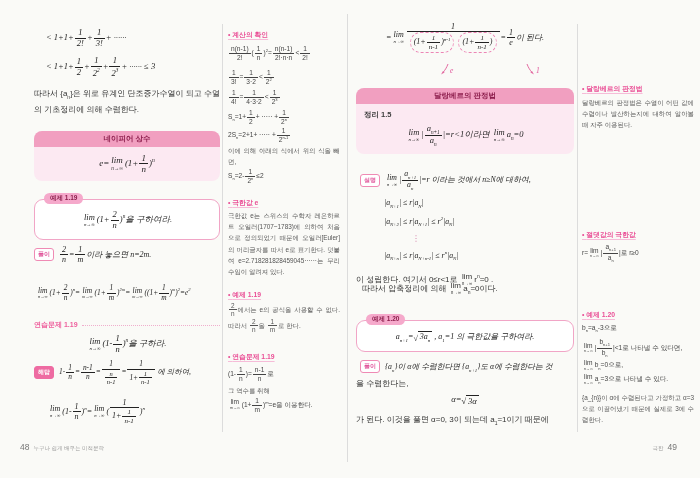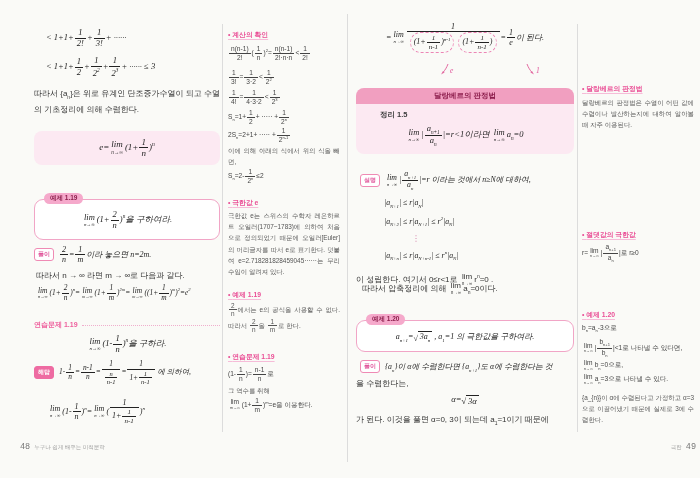--- a/index.html
+++ b/index.html
@@ -15,36 +15,36 @@
 .mund .mu{font-size:.58em;margin-top:1px}
 sup,sub{font-size:.62em}
 .sqrt{display:inline-flex;align-items:stretch;vertical-align:middle}
 .sqrt .rad{align-self:flex-end}
 .sqrt .vin{border-top:1px solid currentColor;padding:0 2px}
 .oval{display:inline-block;border:1px dashed #ec85b5;border-radius:14px;padding:1px 3px;margin:0 1px}
 .btext{font-size:8px;line-height:1.9;color:#333;text-align:justify}
 .ctr{text-align:center}
 .pinkbox{border-radius:8px;overflow:hidden;background:#fce9f2}
 .pinkbox .ph{background:#f19fc0;color:#8d1f4d;font-weight:bold;text-align:center;font-size:7.5px;padding:3px 0}
-.pinkbox .pb{padding:6px 24px}
+.pinkbox .pb{padding:6px 8px}
 .exbox{position:relative;border:1.2px solid #f1a5c6;border-radius:9px;background:#fff}
 .exbox .tab{position:absolute;top:-7px;left:9px;background:#f5a9cb;color:#8d1f4d;font-weight:bold;font-size:6.5px;border-radius:7px;padding:1px 6px}
 .bdg{display:inline-block;font-size:6px;border:1px solid #ef8ab4;color:#e0559a;border-radius:3px;padding:1px 3px;font-weight:bold;background:#fff;flex:none}
 .bdg.fill{background:#ee6ba2;color:#fff;border-color:#ee6ba2}
 .sline{display:flex;align-items:center;gap:5px}
 .exrow{display:flex;align-items:center;gap:4px}
 .exrow .lbl{color:#ee5f9d;font-weight:bold;font-size:7px;flex:none}
 .exrow .dots{flex:1;border-top:1px dotted #f0aecd;height:0}
 .mnt{color:#ea4f96;font-weight:bold;font-size:6.8px;text-decoration:underline;text-decoration-color:#f6bcd8;text-underline-offset:2px}
 .mnt::before{content:"• ";text-decoration:none;color:#ea4f96}
 .mtext{font-size:6.4px;line-height:1.75;color:#555;text-align:justify}
 .mf{font-size:6.6px;color:#444}
 .vrule{position:absolute;width:1px;background:#dcdcdc}
 .foot{font-size:5.5px;color:#9a9a9a;display:flex;align-items:baseline;gap:4px}
-.foot .pno{font-size:8.5px;color:#777;font-family:Liberation Mono, monospace}
+.foot .pno{font-size:8.5px;color:#777;font-family:Liberation Sans, sans-serif}
 .anno{position:absolute;display:flex;align-items:flex-end;gap:1px;color:#e0549a;font-family:"Liberation Serif",serif;font-style:italic;font-size:7.5px}
 .dotsv{color:#d07aa5;letter-spacing:2px}
 </style>
 </head>
 <body>
 
 <div class="vrule" style="left:222px;top:24px;height:408px"></div>
 <div class="vrule" style="left:347px;top:14px;height:448px"></div>
 <div class="vrule" style="left:577px;top:24px;height:408px"></div>
 
@@ -62,20 +62,21 @@
       </span>+<span class="frac">
         <span class="num">1</span>
         <span class="den">2<sup>2</sup></span>
       </span>+<span class="frac">
         <span class="num">1</span>
         <span class="den">2<sup>3</sup></span>
       </span>+ ······ ≤ 3</div>
   <p class="abs btext" style="top:86px;left:0;width:186px">따라서 {a<sub>n</sub>}은 위로 유계인 단조증가수열이 되고 수열의 기초정리에 의해 수렴한다.</p>
 
   <div class="abs pinkbox" style="top:131px;left:0;width:186px">
+    <div class="ph">네이피어 상수</div>
     <div class="pb ctr fml" style="font-size:9px">e=<span class="mund">
           <span>lim</span>
           <span class="mu">n→∞</span>
         </span>(1+<span class="frac">
           <span class="num">1</span>
           <span class="den">n</span>
         </span>)<sup>n</sup></div>
   </div>
 
   <div class="abs exbox" style="top:199px;left:0;width:186px;padding:10px 4px 8px">
@@ -92,21 +93,20 @@
   <div class="abs sline" style="top:245px;left:0;width:186px">
     <span class="bdg">풀이</span>
     <span class="fml" style="font-size:8px"><span class="frac">
           <span class="num">2</span>
           <span class="den">n</span>
         </span>=<span class="frac">
           <span class="num">1</span>
           <span class="den">m</span>
         </span>이라 놓으면 n=2m.</span>
   </div>
-  <div class="abs btext" style="top:268px;left:2px">따라서 n → ∞ 라면 m → ∞로 다음과 같다.</div>
   <div class="abs fml" style="top:284px;left:2px;font-size:7.4px"><span class="mund">
         <span>lim</span>
         <span class="mu">n→∞</span>
       </span>(1+<span class="frac">
         <span class="num">2</span>
         <span class="den">n</span>
       </span>)<sup>n</sup>=<span class="mund">
         <span>lim</span>
         <span class="mu">m→∞</span>
       </span>(1+<span class="frac">
@@ -351,21 +351,21 @@
     <span class="fml" style="font-size:7.8px">{a<sub>n</sub>}이 α에 수렴한다면 {a<sub>n+1</sub>}도 α에 수렴한다는 것</span>
   </div>
   <div class="abs btext" style="top:376px;left:0">을 수렴한다는,</div>
   <div class="abs ctr fml" style="top:394px;left:0;width:218px;font-size:8.5px">α=<span class="sqrt">
         <span class="rad">√</span>
         <span class="vin">3α</span>
       </span></div>
   <div class="abs btext" style="top:412px;left:0;width:218px">가 된다. 이것을 풀면 α=0, 3이 되는데 a<sub>1</sub>=1이기 때문에</div>
 </div>
 
-<div class="abs foot" style="right:4px;top:442px">
+<div class="abs foot" style="right:23px;top:442px">
   <span>극한</span>
   <span class="pno">49</span>
 </div>
 
 <div class="abs" style="left:582px;top:0;width:112px;height:478px">
   <div class="abs mnt" style="top:84px">달랑베르의 판정법</div>
   <div class="abs mtext" style="top:97px;width:112px">달랑베르의 판정법은 수열이 어떤 값에 수렴이나 발산하는지에 대하여 알아볼 때 자주 이용된다.</div>
 
   <div class="abs mnt" style="top:230px">절댓값의 극한값</div>
   <div class="abs mf" style="top:243px">r=<span class="mund">

